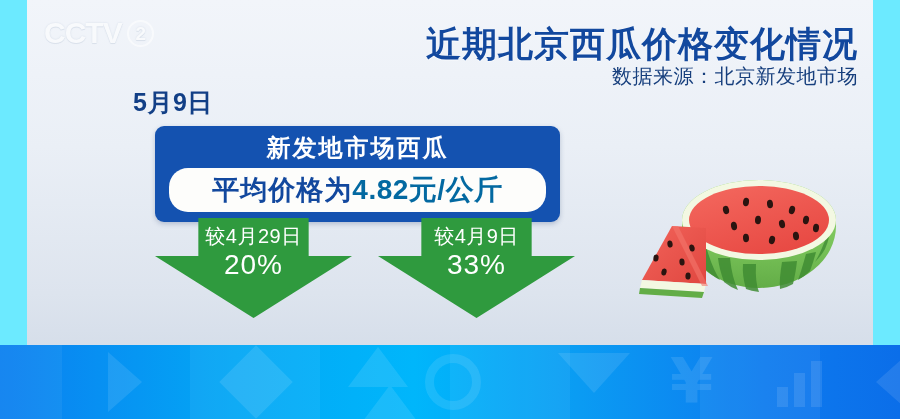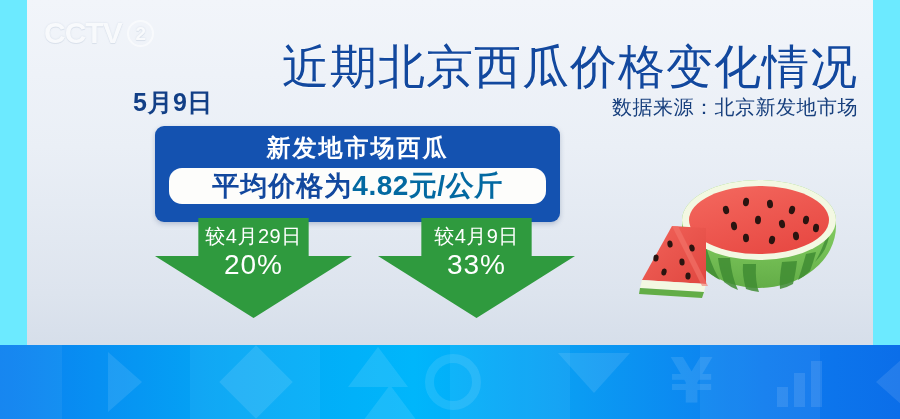--- a/index.html
+++ b/index.html
@@ -71,27 +71,26 @@
   }
 
   
   #headline {
     position: absolute;
     right: 42px;
     top: 24px;
     text-align: right;
   }
   #headline .title {
-    font-size: 47px;
-    font-weight: normal;
+    font-size: 35px;
+    font-weight: bold;
     color: #12489e;
     letter-spacing: 1px;
     line-height: 1.12;
     text-shadow: 0 1px 1px rgba(255,255,255,.7);
-    margin-top: 17px;
   }
   #headline .source {
     margin-top: 0;
     font-size: 20px;
     color: #173f7d;
     letter-spacing: .5px;
   }
 
   
   #watermark {
@@ -156,23 +155,23 @@
     font-size: 24px;
     font-weight: bold;
     color: #ffffff;
     letter-spacing: 2px;
   }
   #price-panel .price-plate {
     position: absolute;
     left: 14px;
     right: 14px;
     top: 42px;
-    height: 36px;
+    height: 44px;
     background: #fdfdfb;
-    border-radius: 13px;
+    border-radius: 19px;
     display: flex;
     align-items: center;
     justify-content: center;
     white-space: nowrap;
   }
   .price-plate .price-prefix {
     font-size: 27px;
     font-weight: bold;
     color: #12489e;
     letter-spacing: 1px;

